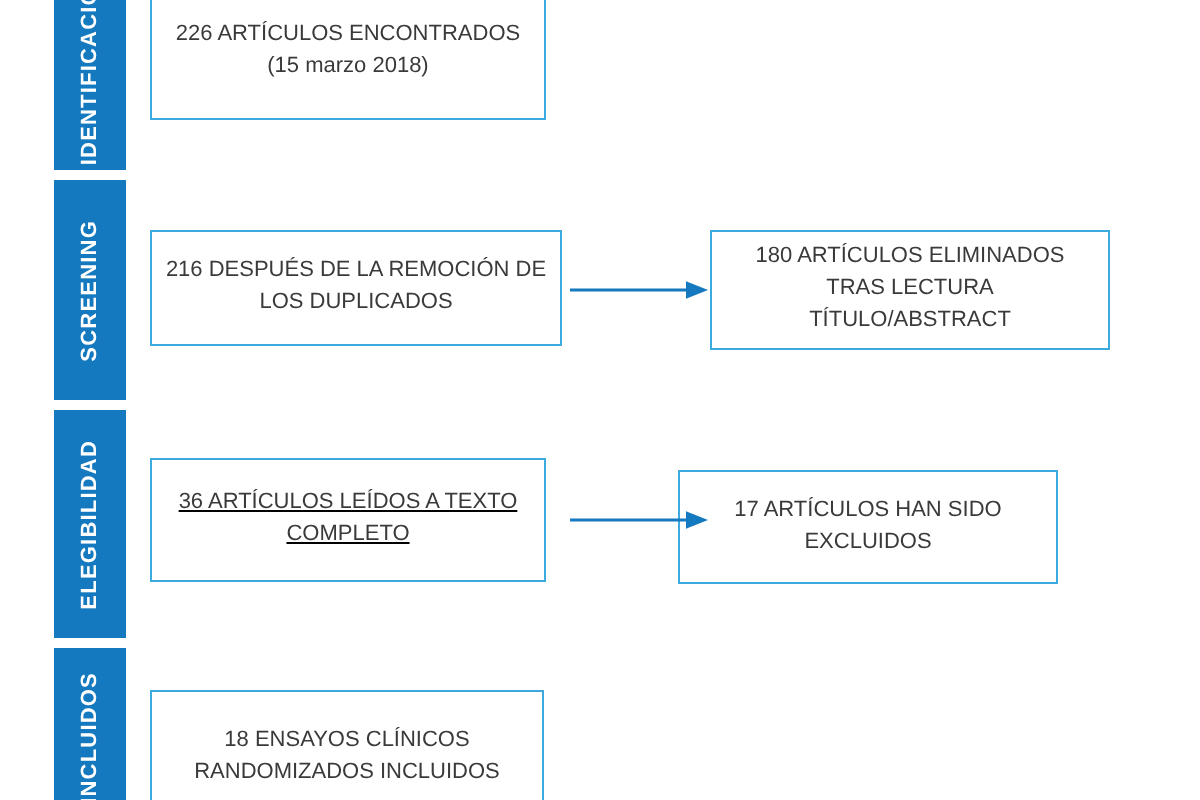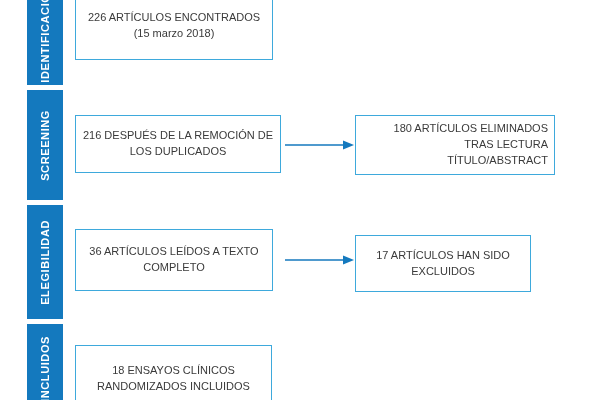--- a/index.html
+++ b/index.html
@@ -91,29 +91,29 @@
 
   <div class="flow-box" style="left:75px; top:-8px; width:198px; height:68px;">
     <span class="box-text">226 ARTÍCULOS ENCONTRADOS
 (15 marzo 2018)</span>
   </div>
 
   <div class="flow-box" style="left:75px; top:115px; width:206px; height:58px;">
     <span class="box-text">216 DESPUÉS DE LA REMOCIÓN DE LOS DUPLICADOS</span>
   </div>
 
-  <div class="flow-box" style="left:355px; top:115px; width:200px; height:60px;text-align:right;">
+  <div class="flow-box" style="left:355px; top:115px; width:200px; height:60px;">
     <span class="box-text">180 ARTÍCULOS ELIMINADOS TRAS LECTURA TÍTULO/ABSTRACT</span>
   </div>
 
-  <div class="flow-box" style="left:75px; top:229px; width:198px; height:62px;">
+  <div class="flow-box" style="left:75px; top:229px; width:198px; height:62px;text-decoration:underline;">
     <span class="box-text">36 ARTÍCULOS LEÍDOS A TEXTO COMPLETO</span>
   </div>
 
-  <div class="flow-box" style="left:355px; top:235px; width:176px; height:57px;">
+  <div class="flow-box" style="left:339px; top:235px; width:190px; height:57px;">
     <span class="box-text">17 ARTÍCULOS HAN SIDO EXCLUIDOS</span>
   </div>
 
   <div class="flow-box" style="left:75px; top:345px; width:197px; height:68px;">
     <span class="box-text">18 ENSAYOS CLÍNICOS RANDOMIZADOS INCLUIDOS</span>
   </div>
 
   <svg class="arrow" style="left:285px; top:138px;" width="72" height="14" viewBox="0 0 72 14">
     <line x1="0" y1="7" x2="60" y2="7" stroke="#1479BE" stroke-width="1.6"></line>
     <polygon points="58,2.6 69,7 58,11.4" fill="#1479BE"></polygon>

